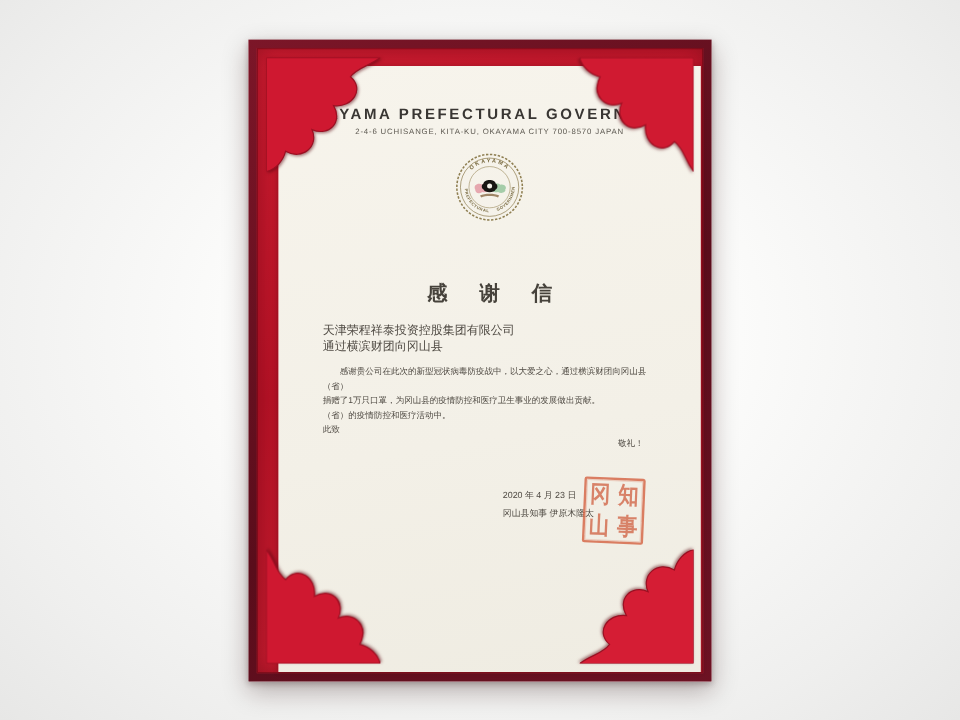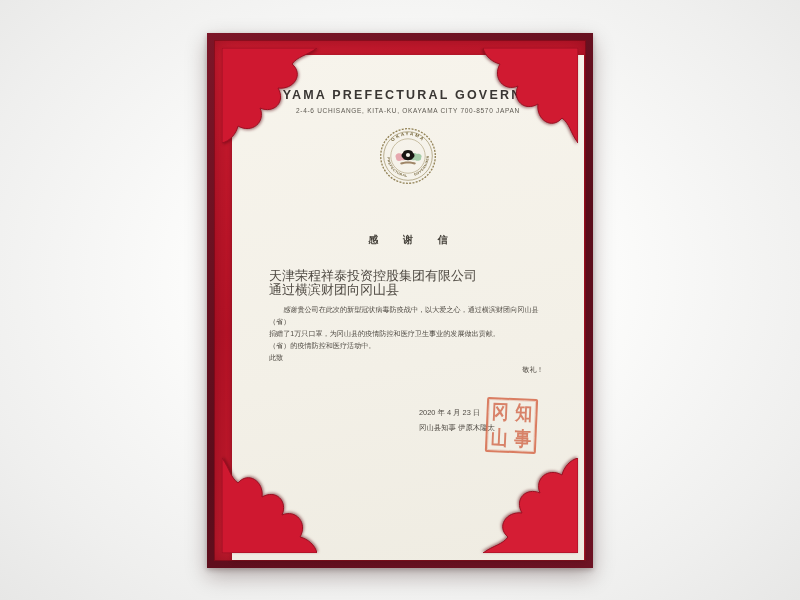--- a/index.html
+++ b/index.html
@@ -25,26 +25,26 @@
   .corner.br{right:8px;bottom:8px;transform:rotate(180deg);}
   .corner.bl{left:8px;bottom:8px;transform:rotate(270deg);}
   
   .org-name{position:absolute;left:0;top:33px;width:100%;text-align:center;
     font-size:12.5px;font-weight:bold;letter-spacing:2.2px;color:#393633;}
   .org-address{position:absolute;left:0;top:52px;width:100%;text-align:center;
     font-size:6.5px;letter-spacing:.7px;color:#5c5850;}
   .seal{position:absolute;left:147px;top:72px;}
   
   .letter-title{position:absolute;left:0;top:178px;width:100%;text-align:center;
-    font-size:10px;font-weight:bold;letter-spacing:11px;text-indent:11px;color:#46423b;}
-  .recipients{position:absolute;left:37px;top:214px;font-size:13px;line-height:14px;color:#4f4a43;}
+    font-size:17px;font-weight:bold;letter-spacing:11px;text-indent:11px;color:#46423b;}
+  .recipients{position:absolute;left:37px;top:214px;font-size:10px;line-height:14px;color:#4f4a43;}
   .body-text{position:absolute;left:37px;top:249px;width:282px;
     font-size:7.1px;line-height:12.1px;color:#4f4a43;}
   .body-line.indent{text-indent:2em;font-family:Liberation Serif, serif;}
-  .body-line.salute{margin-left:246px;text-align:center;}
+  .body-line.salute{margin-left:246px;}
   .sign-block{position:absolute;left:187px;top:351px;font-size:7.4px;line-height:14.5px;color:#4f4a43;}
   
   .stamp{position:absolute;left:254px;top:343px;width:47px;height:51px;
     border:2.5px solid rgba(210,90,58,.85);border-radius:2px;
     transform:rotate(2.5deg);opacity:.9;
     display:grid;grid-template-columns:1fr 1fr;align-items:center;justify-items:center;
     box-shadow:inset 0 0 0 1px rgba(210,90,58,.25);}
   .stamp span{font-family:"Liberation Serif",serif;font-size:17px;font-weight:bold;
     color:rgba(205,85,52,.78);line-height:1;transform:scaleY(1.15);}
 </style>

